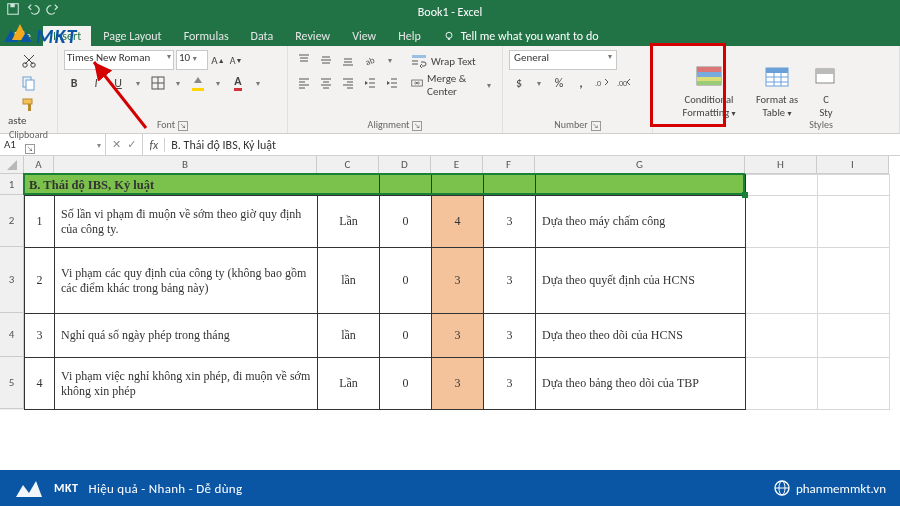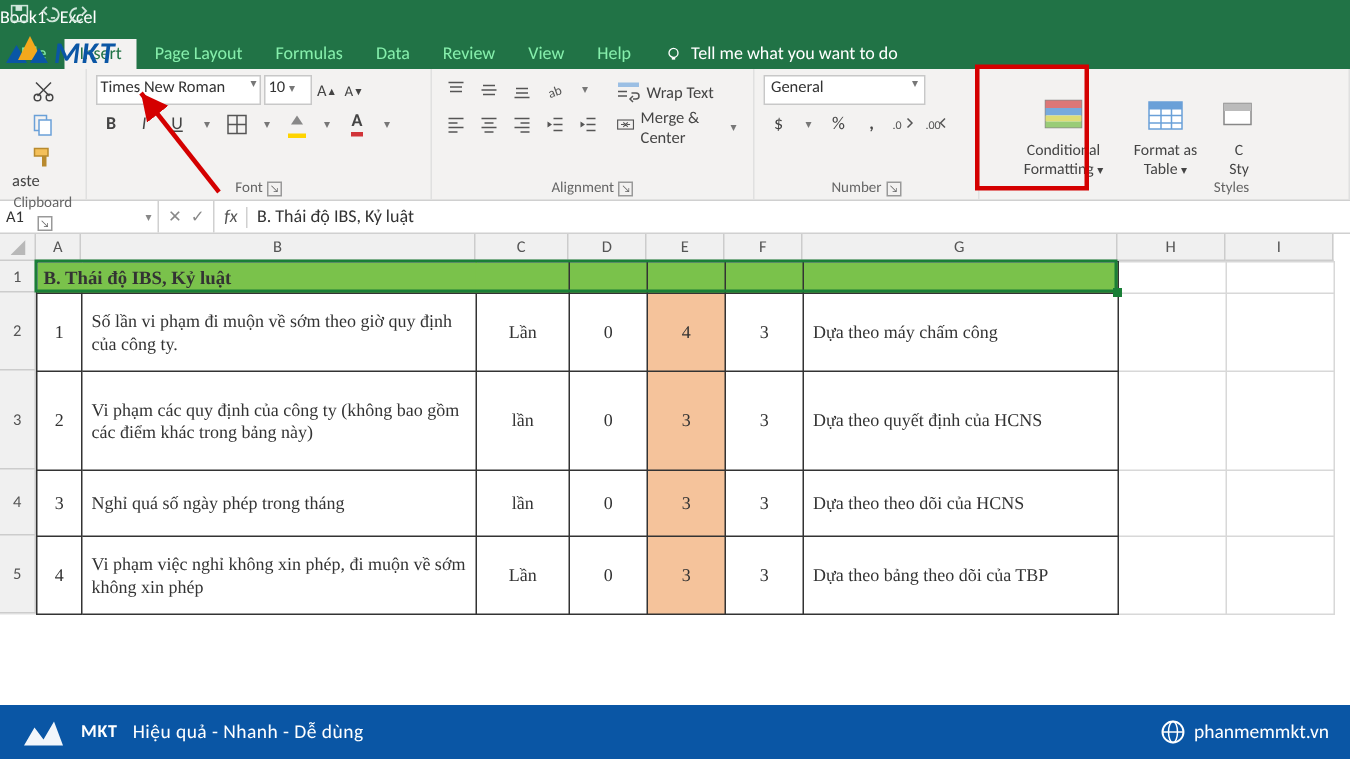--- a/index.html
+++ b/index.html
@@ -1,24 +1,24 @@
 <!DOCTYPE html>
 <html><head>
 <meta charset="utf-8">
 <style>
   * { box-sizing: border-box; margin: 0; padding: 0; }
   body { font-family: "Segoe UI", Calibri, sans-serif; font-size: 12px; color: #333; background: #fff; width: 900px; height: 506px; overflow: hidden; position: relative; }
   
-  .titlebar { height: 24px; background: #217346; display: flex; align-items: center; justify-content: flex-start; position: relative; }
+  .titlebar { height: 24px; background: #217346; display: flex; align-items: center; justify-content: center; position: relative; }
   .titlebar .title { color: #fff; font-size: 12px; }
   .qat { position: absolute; left: 6px; top: 2px; display: flex; gap: 6px; }
   .qat .qicon { width: 14px; height: 14px; color: #d0e8da; display:flex;align-items:center;justify-content:center;}
   
   .tabstrip { height: 22px; background: #217346; display: flex; align-items: flex-end; padding-left: 4px; gap: 2px; }
-  .tabstrip .tab { padding: 3px 10px; color: #86efac; font-size: 12px; cursor: pointer; }
+  .tabstrip .tab { padding: 3px 10px; color: #e5e5e5; font-size: 12px; cursor: pointer; }
   .tabstrip .tab.active { background: #f3f2f1; color: #217346; }
   .tabstrip .tell { display:flex; align-items:center; gap:6px; color:#fff; padding:3px 10px; }
   .tabstrip .bulb { width:12px; height:12px; display:inline-block; }
   
   .ribbon { height: 88px; background: #f3f2f1; border-bottom: 1px solid #d0d0d0; display: flex; position: relative; }
   .group { border-right: 1px solid #e0e0e0; display:flex; flex-direction: column; justify-content: space-between; padding: 4px 6px 1px 6px; position:relative; }
   .group .glabel { text-align:center; font-size:10px; color:#666; padding:1px 0; }
   .group .glabel .dlg { display:inline-block; width:10px; height:10px; border:1px solid #999; margin-left:3px; font-size:7px; line-height:8px; color:#666; vertical-align:middle;}
   
   .clip-group { width: 58px; }

